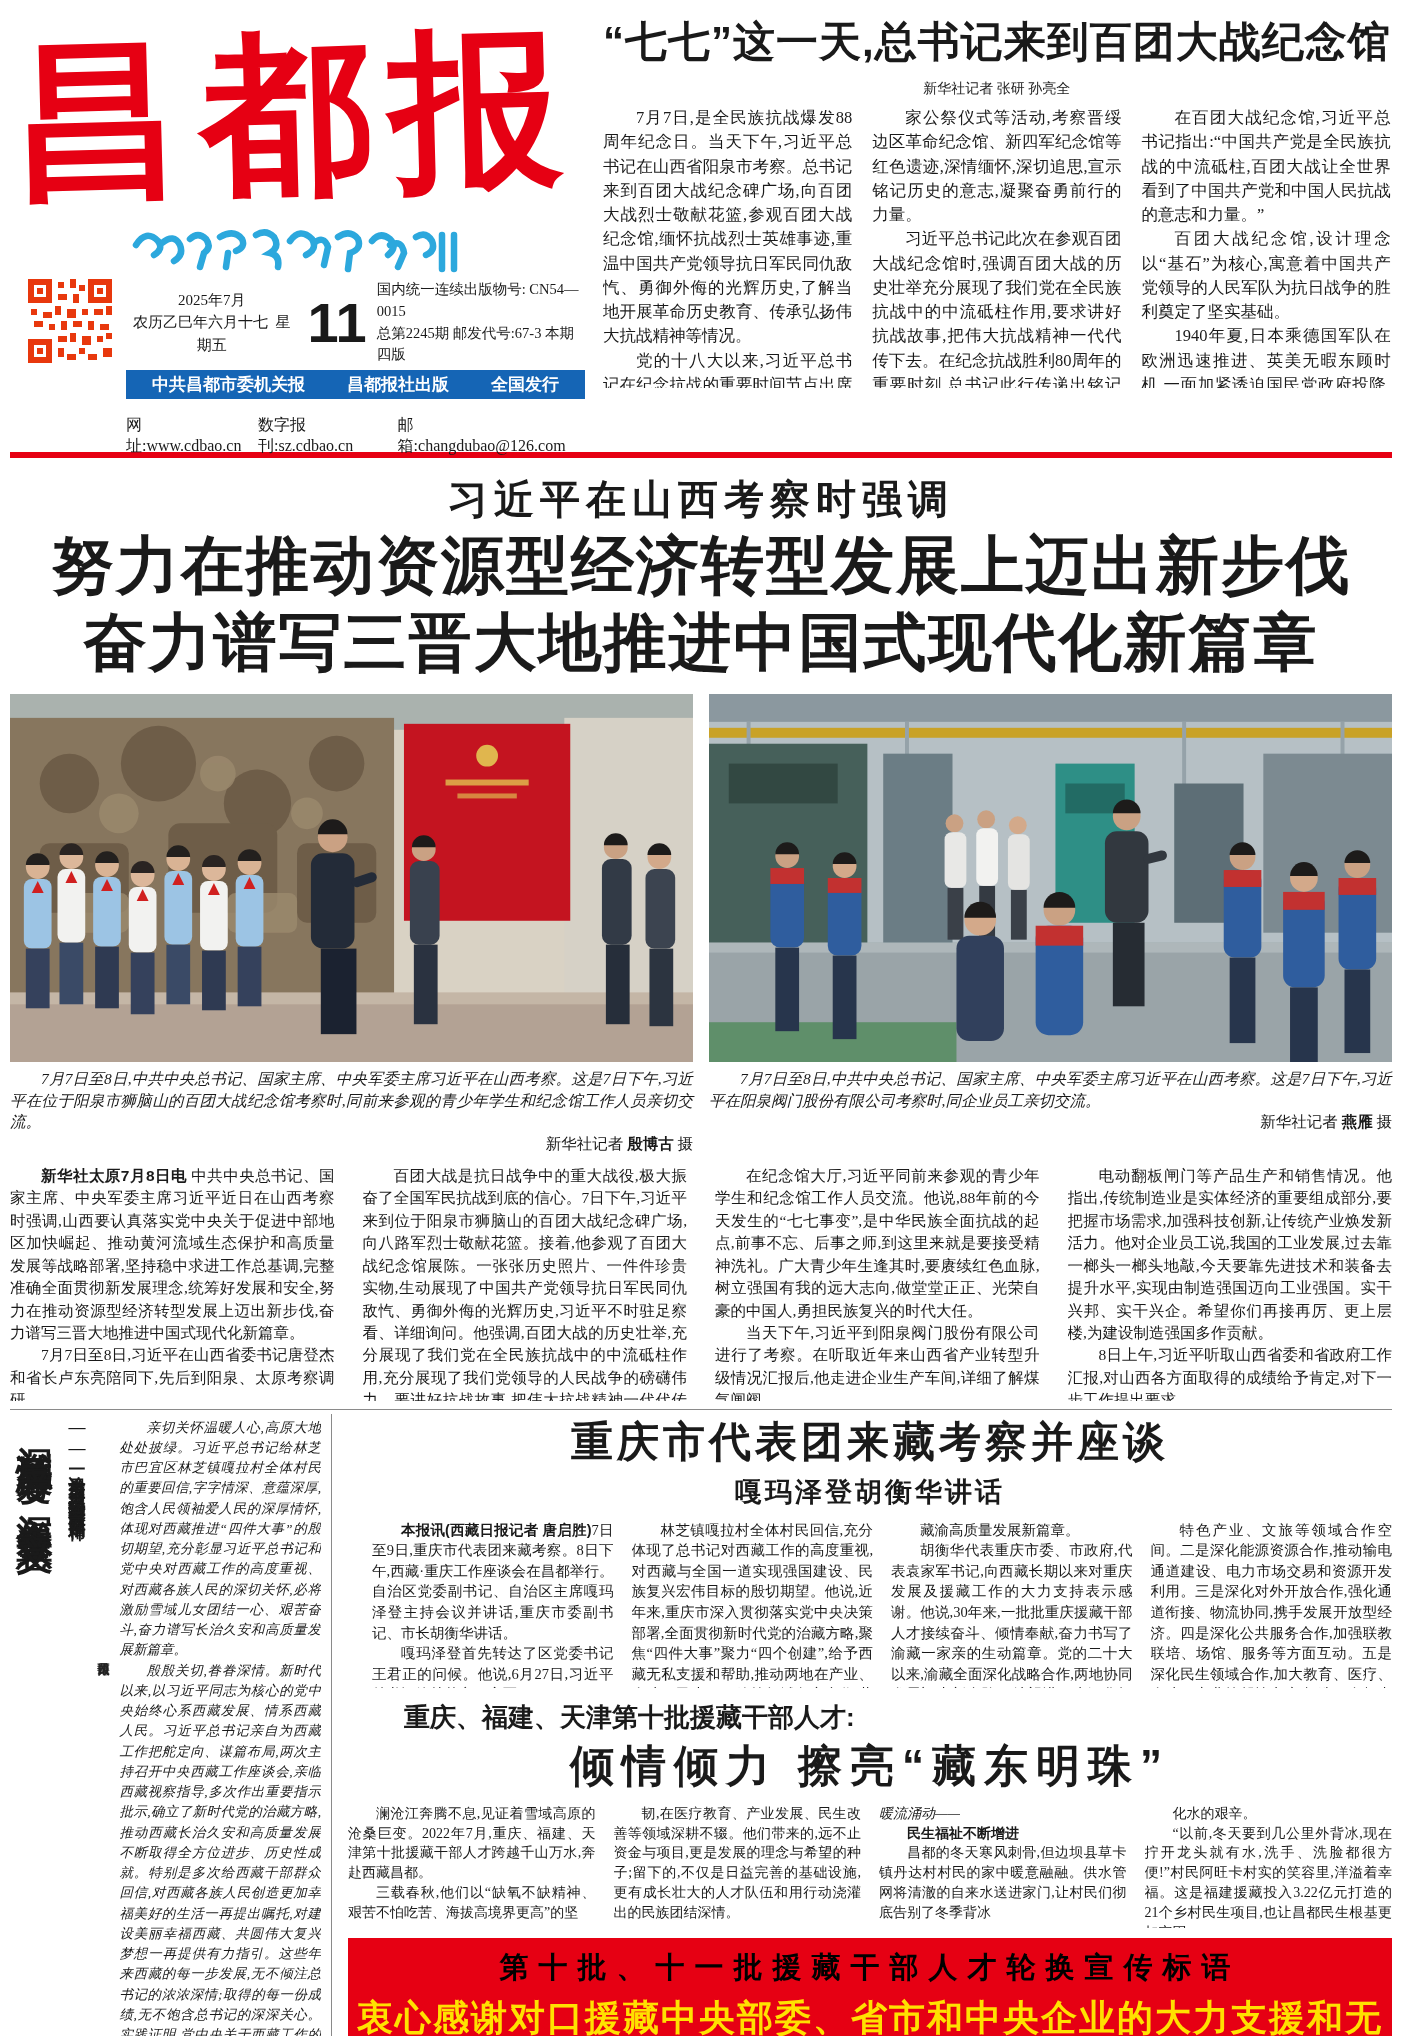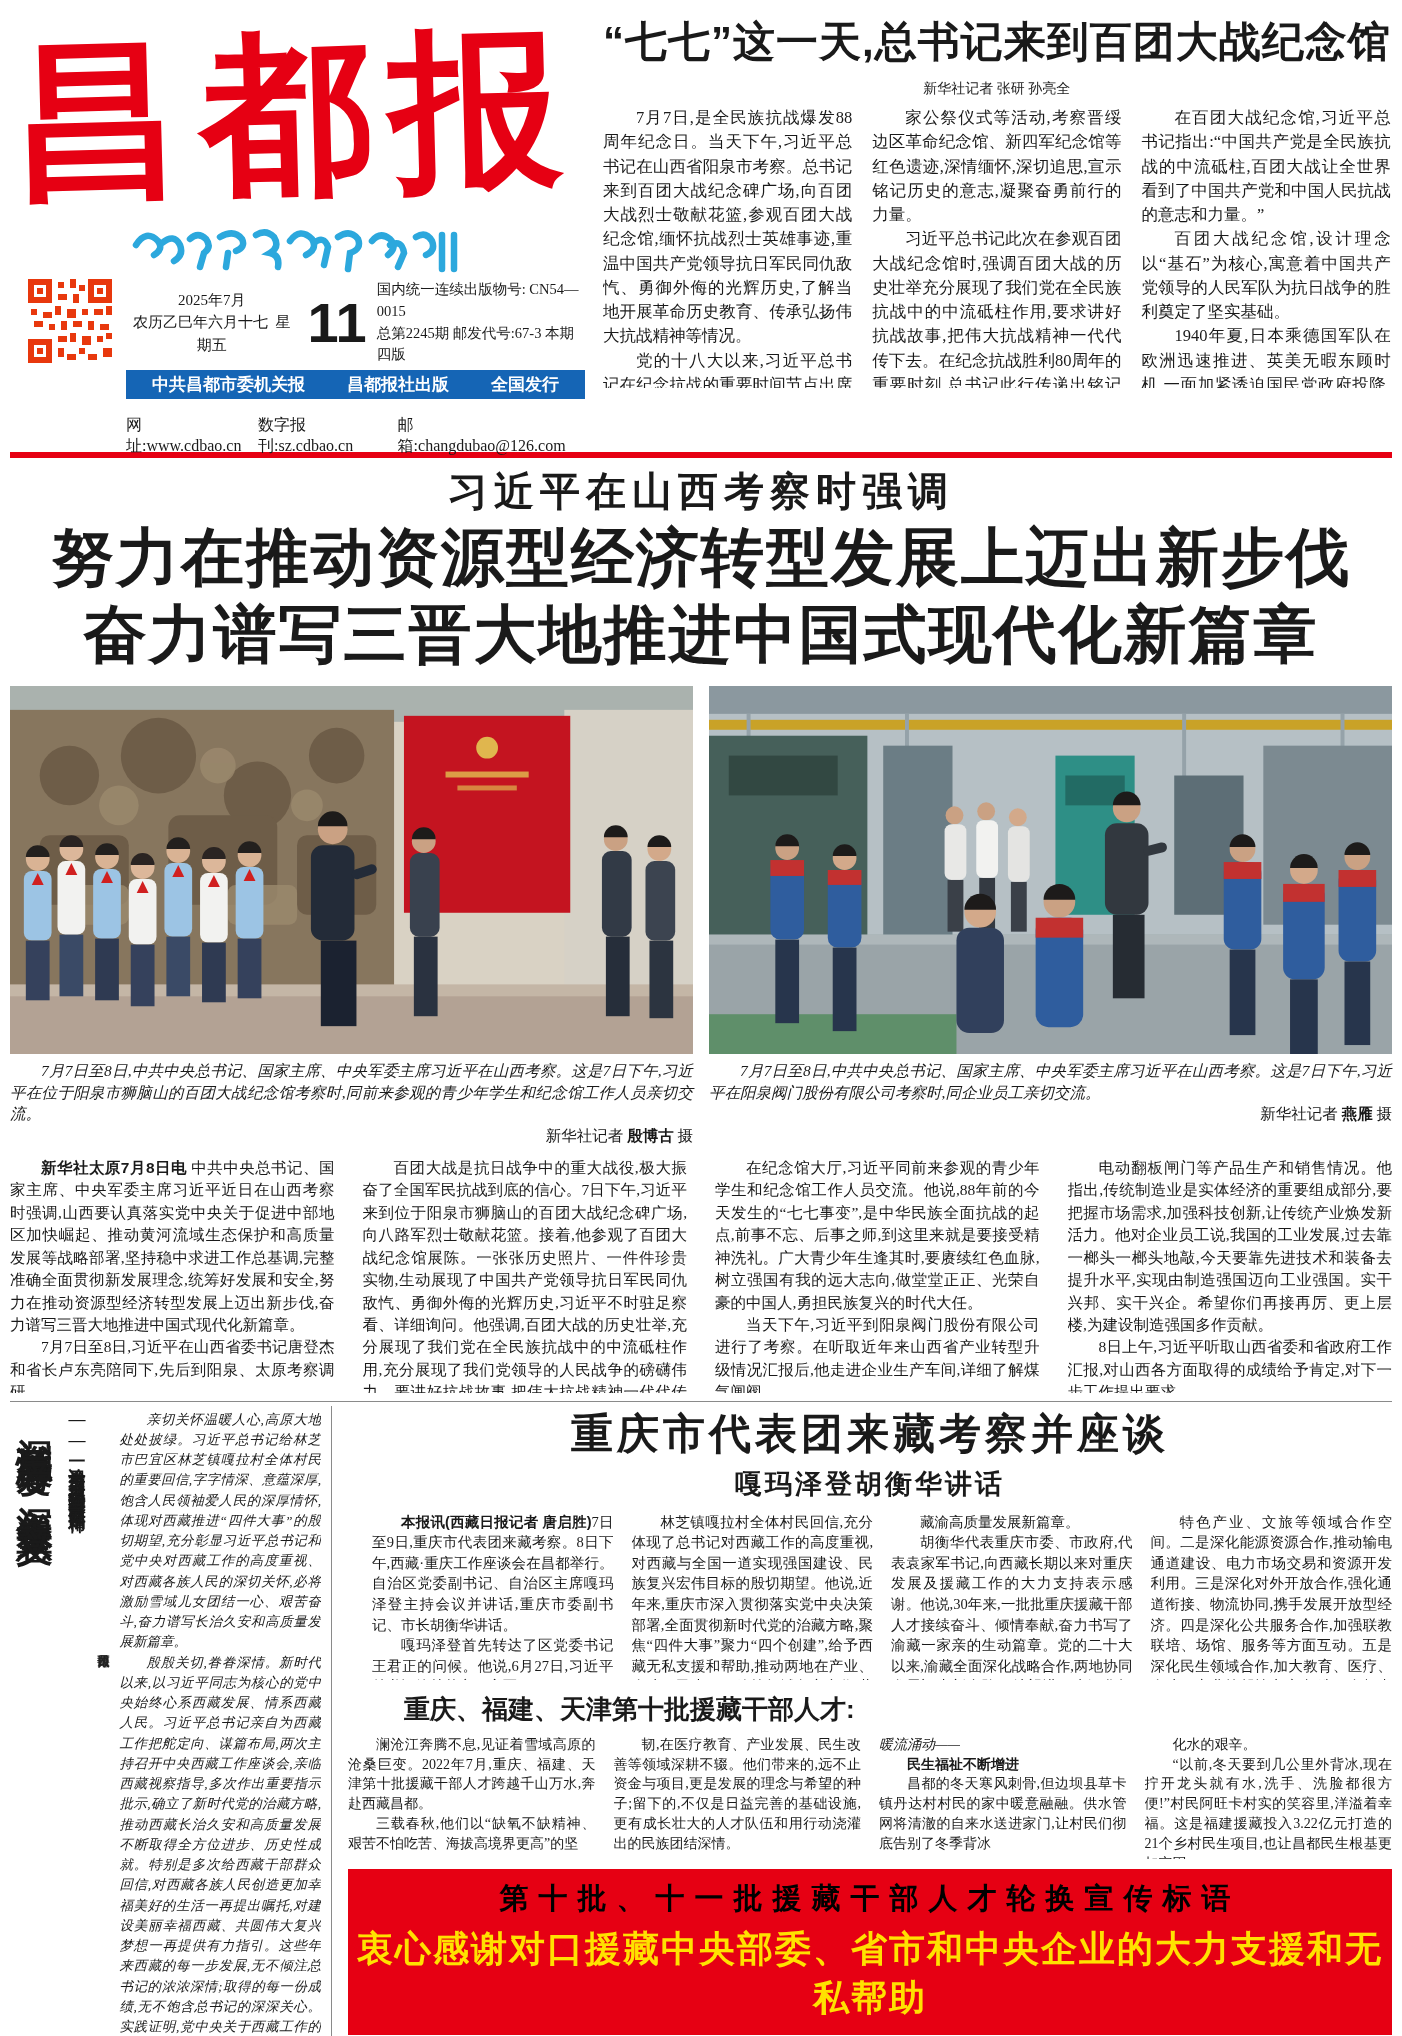--- a/index.html
+++ b/index.html
@@ -30,21 +30,21 @@
   .toparticle { flex:1; padding:8px 2px 0 18px; }
   .top-headline { font-family:"Liberation Sans","DejaVu Sans",sans-serif; font-weight:900;
                   font-size:42px; text-align:center; letter-spacing:1px; white-space:nowrap; }
   .top-byline { text-align:center; font-size:14px; margin:10px 0 8px 0; color:#222; }
   .top-cols { display:flex; gap:20px; height:282px; overflow:hidden; }
   .tcol { flex:1; font-size:16.5px; line-height:1.47; text-align:justify; overflow:hidden; }
   .tcol p { text-indent:2em; }
   .rule-red { height:6px; background:#e60013; margin:2px 10px 0 10px; }
 
   
-  .lead { text-align:center; padding:6px 0 6px 0; font-family:"Liberation Sans","DejaVu Sans",sans-serif; }
+  .lead { text-align:center; padding:14px 0 6px 0; font-family:"Liberation Sans","DejaVu Sans",sans-serif; }
   .lead-kicker { font-size:40px; font-weight:900; letter-spacing:6px; }
   .lead-line { font-size:63px; font-weight:900; letter-spacing:2px; line-height:1.23; white-space:nowrap; }
 
   
   .photos { display:flex; gap:16px; padding:6px 10px 0 10px; }
   .photo { width:683px; height:368px; overflow:hidden; }
   .photo svg { width:100%; height:100%; display:block; }
   .captions { display:flex; gap:16px; padding:6px 10px 2px 10px; }
   .caption { width:683px; font-size:15.5px; line-height:1.4; text-align:justify; font-style:italic; }
   .caption .cred { display:block; text-align:right; font-style:normal; }
@@ -505,20 +505,21 @@
               <p>胡衡华代表重庆市委、市政府,代表袁家军书记,向西藏长期以来对重庆发展及援藏工作的大力支持表示感谢。他说,30年来,一批批重庆援藏干部人才接续奋斗、倾情奉献,奋力书写了渝藏一家亲的生动篇章。党的二十大以来,渝藏全面深化战略合作,两地协同发展迈上新台阶。希望进一步深化拓展合作,一是深化产业合作,拓展农牧</p>
             </div>
           <div class="ccol">
               <p>特色产业、文旅等领域合作空间。二是深化能源资源合作,推动输电通道建设、电力市场交易和资源开发利用。三是深化对外开放合作,强化通道衔接、物流协同,携手发展开放型经济。四是深化公共服务合作,加强联教联培、场馆、服务等方面互动。五是深化民生领域合作,加大教育、医疗、人才、产业等帮扶力度,打造更多标志性成果。</p>
             </div>
         </div>
       </div>
 
       <div>
         <div class="pearl-kicker">重庆、福建、天津第十批援藏干部人才:</div>
+        <div class="pearl-title">倾情倾力 擦亮“藏东明珠”</div>
         <div class="pearl-cols">
           <div class="pcol">
               <p>澜沧江奔腾不息,见证着雪域高原的沧桑巨变。2022年7月,重庆、福建、天津第十批援藏干部人才跨越千山万水,奔赴西藏昌都。</p>
               <p>三载春秋,他们以“缺氧不缺精神、艰苦不怕吃苦、海拔高境界更高”的坚</p>
             </div>
           <div class="pcol">
               <p>韧,在医疗教育、产业发展、民生改善等领域深耕不辍。他们带来的,远不止资金与项目,更是发展的理念与希望的种子;留下的,不仅是日益完善的基础设施,更有成长壮大的人才队伍和用行动浇灌出的民族团结深情。</p>
             </div>
           <div class="pcol">
             <p class="p-sub1">暖流涌动——</p>

